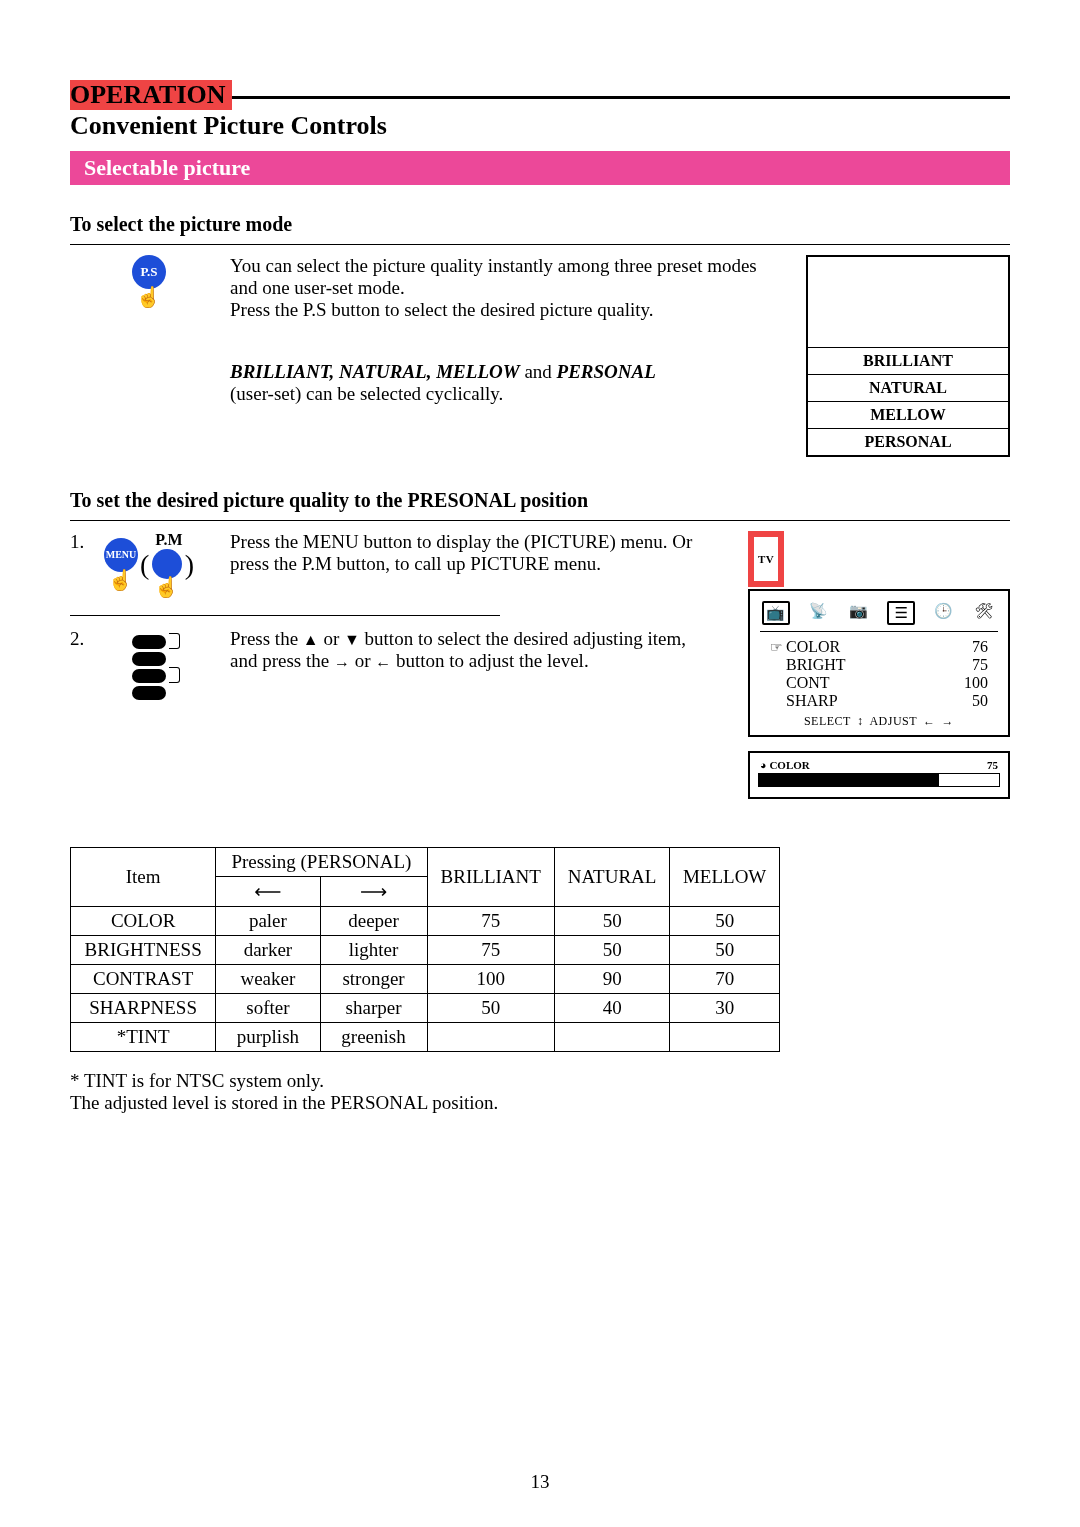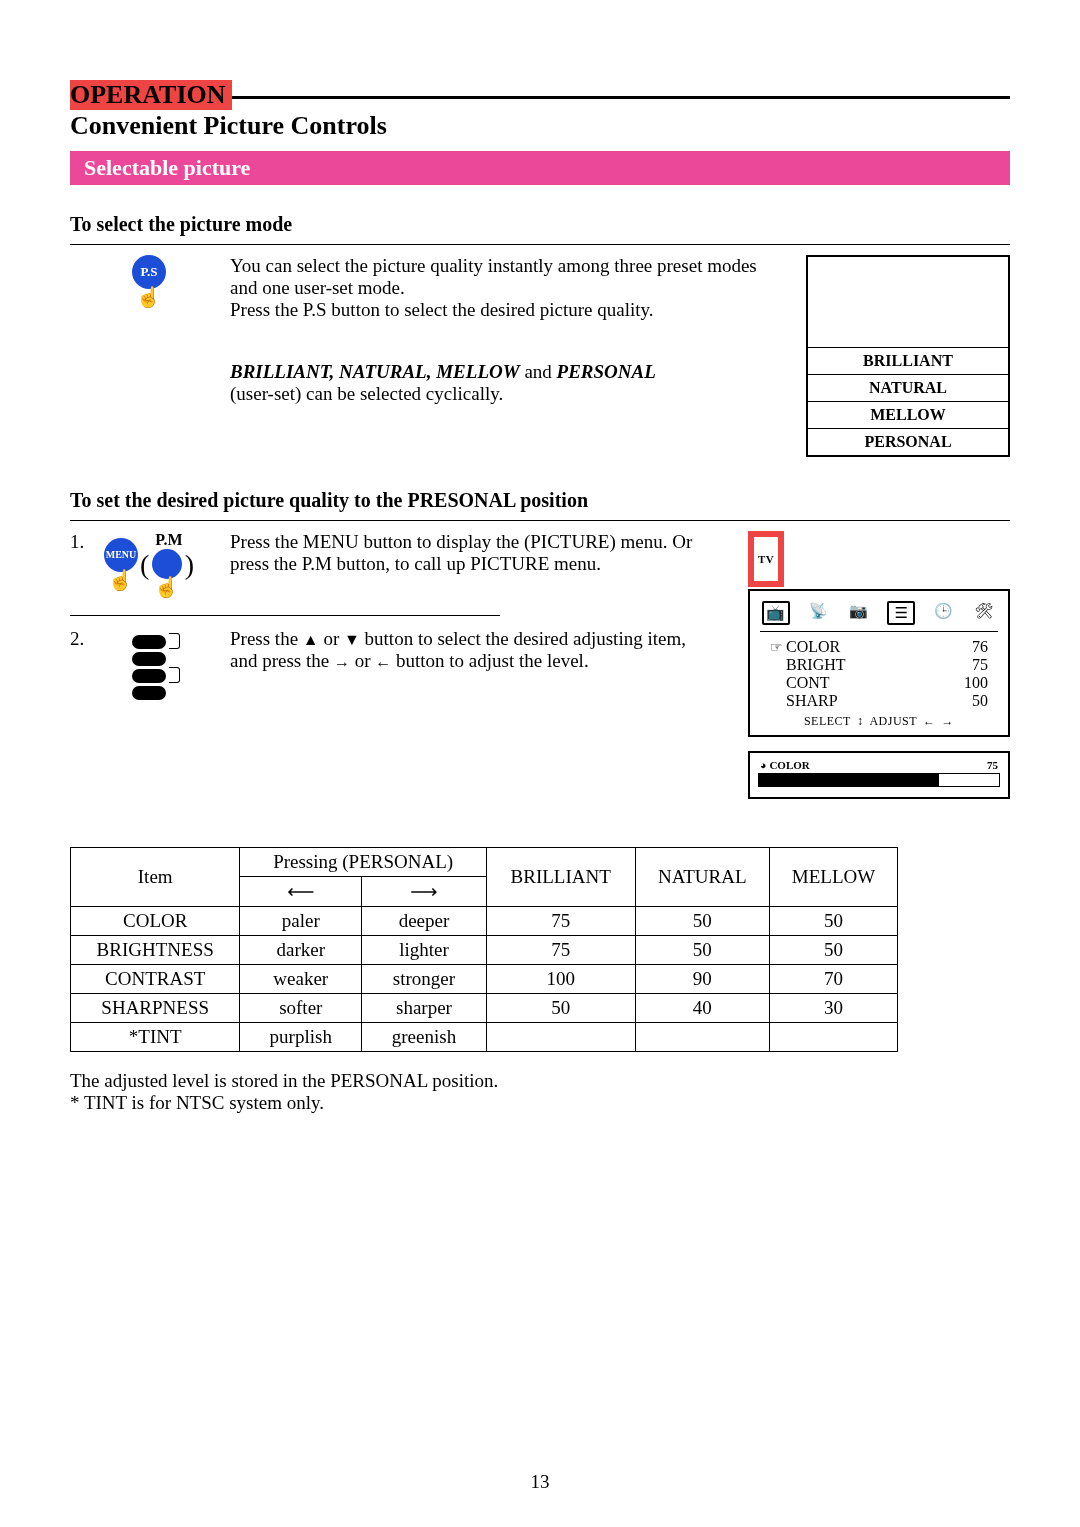--- a/index.html
+++ b/index.html
@@ -176,21 +176,21 @@
   .barbox .fill {
     background: #000;
     height: 100%;
     width: 75%;
   }
   
   table.settings {
     border-collapse: collapse;
     margin-top: 48px;
     font-size: 19px;
-    width: 828px;
+    width: 710px;
   }
   table.settings th, table.settings td {
     border: 1.5px solid #000;
     padding: 3px 10px;
     text-align: center;
     font-weight: normal;
   }
   table.settings th {
     font-weight: normal;
   }
@@ -449,19 +449,19 @@
           <td>purplish</td>
           <td>greenish</td>
           <td></td>
           <td></td>
           <td></td>
         </tr>
       </tbody>
   </table>
 
   <div class="footnote">
+    <div>* TINT is for NTSC system only.</div>
     <div>The adjusted level is stored in the PERSONAL position.</div>
-    <div>* TINT is for NTSC system only.</div>
   </div>
 
 </div>
 
 <div class="pagenum">13</div>
 
 </body></html>

